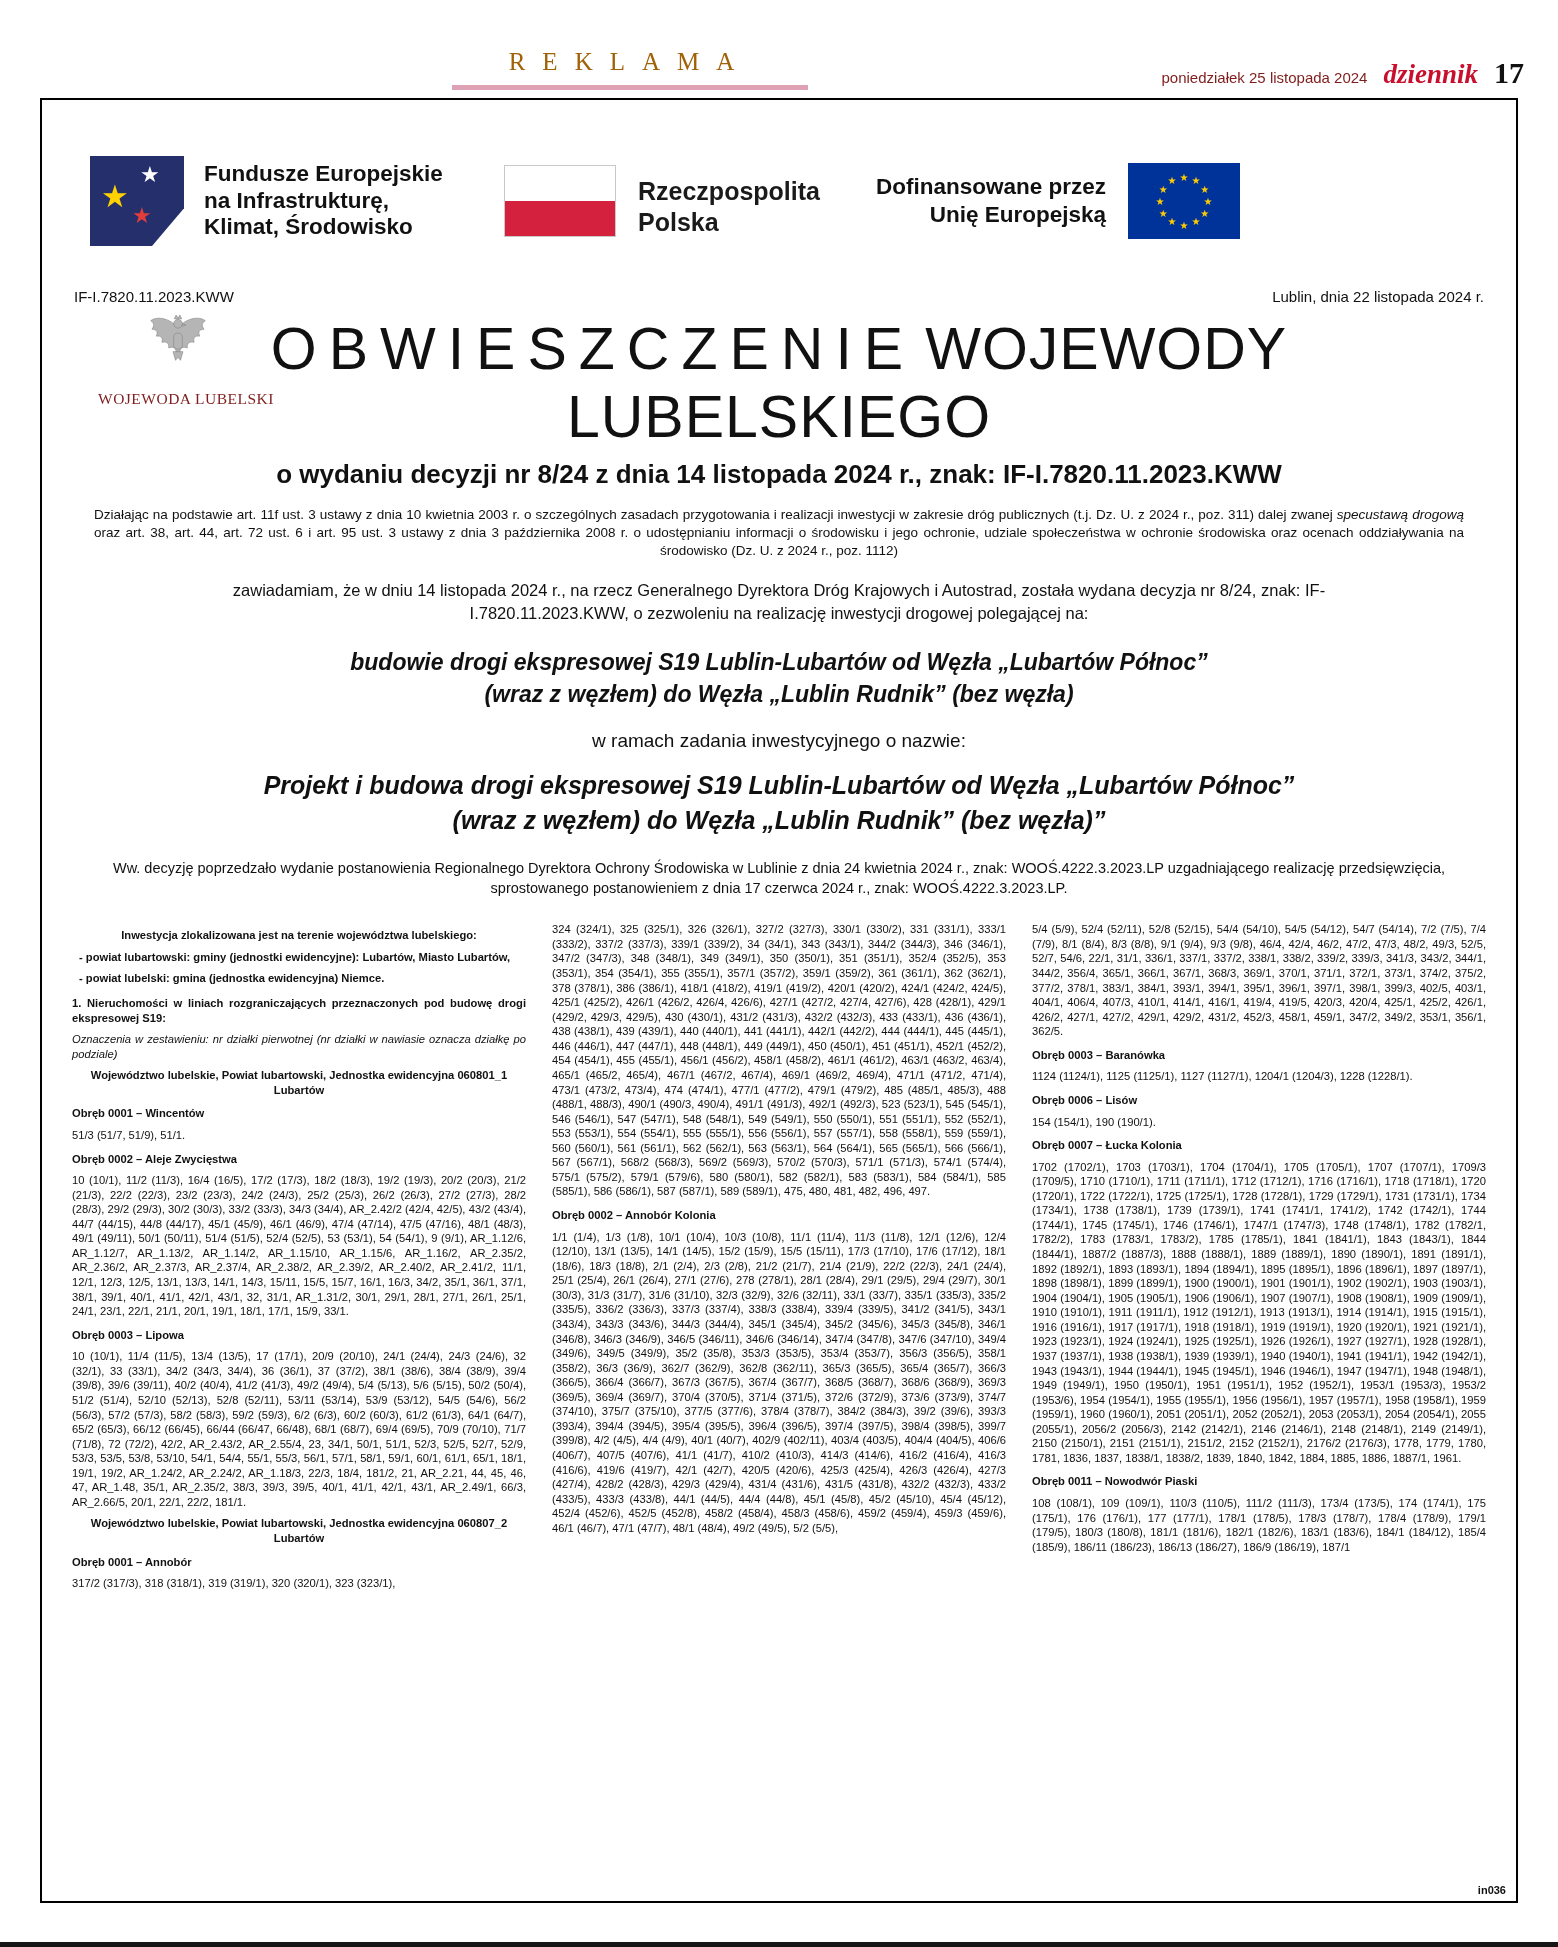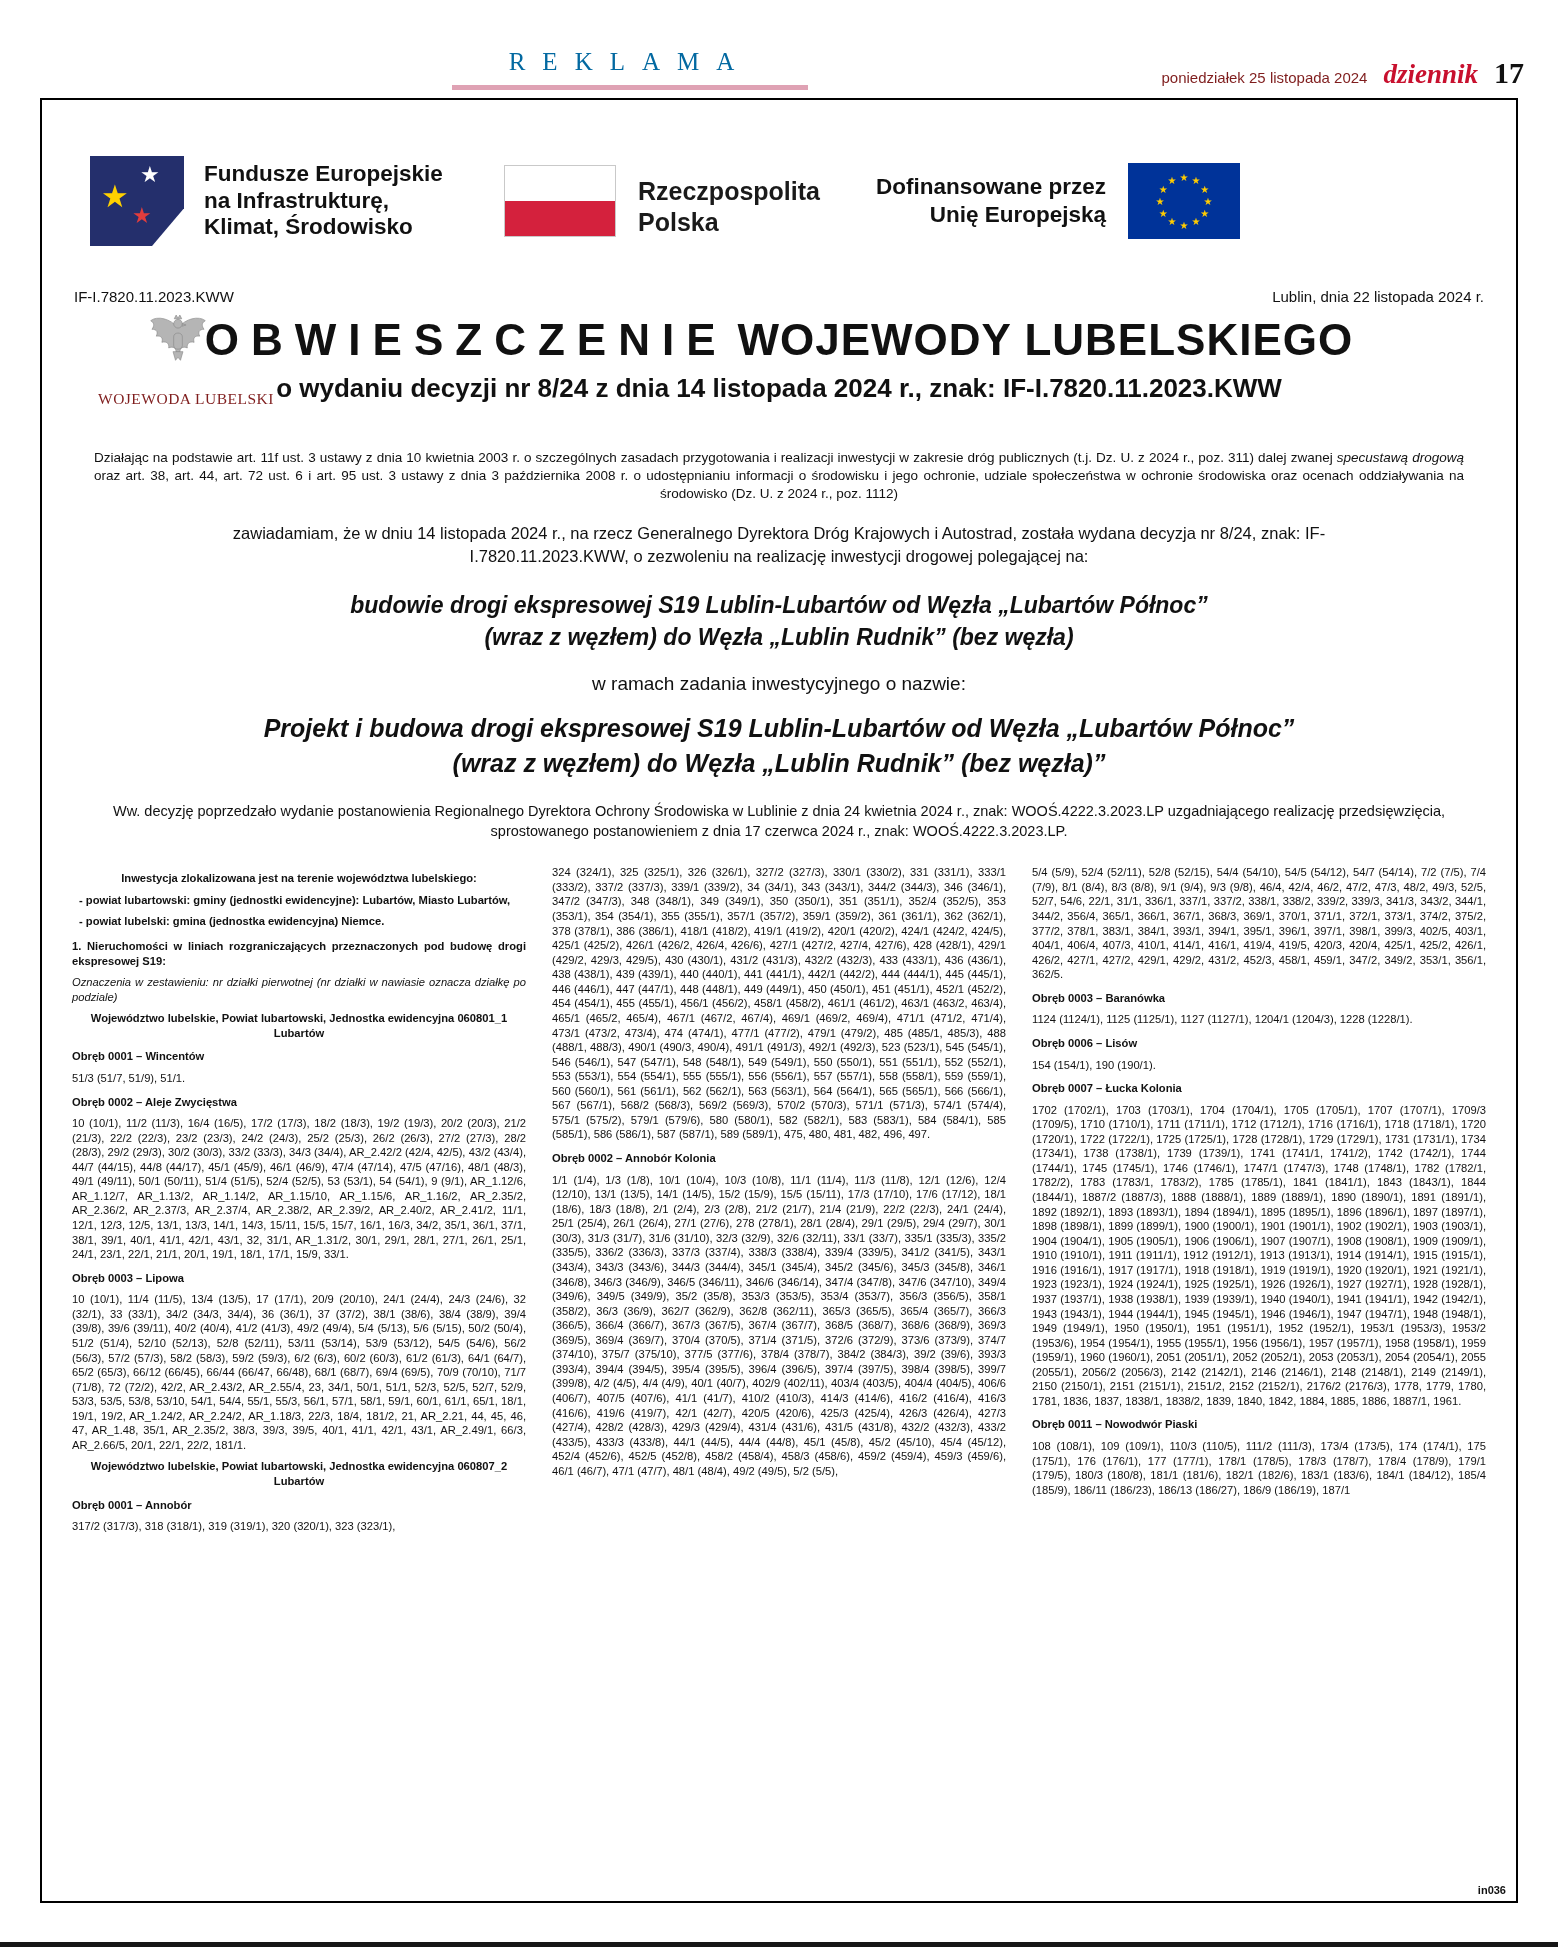--- a/index.html
+++ b/index.html
@@ -5,21 +5,21 @@
   html,body { margin:0; padding:0; background:#f2f2f2; }
   .sheet {
     position:relative; width:1558px; height:1947px; background:#ffffff;
     font-family:"Liberation Sans", sans-serif; color:#111; overflow:hidden;
     margin:0 auto;
   }
   
   .masthead { position:absolute; top:48px; left:0; right:0; height:48px; }
   .reklama {
     position:absolute; left:452px; width:356px; text-align:center;
-    font-family:"Liberation Serif", serif; font-size:25px; color:#0369a1;
+    font-family:"Liberation Serif", serif; font-size:25px; color:#a16207;
     letter-spacing:17px; padding-bottom:9px;
     border-bottom:5px solid var(--accent-pink,#dfa2b4);
   }
   .masthead-right { position:absolute; right:34px; top:8px; display:flex; align-items:baseline; gap:16px; }
   .m-date { font-size:15px; color:#7f1d1d; }
   .brand { font-family:"Liberation Serif", serif; font-weight:bold; font-style:italic;
            font-size:27px; color:var(--brand-red,#c8102e); }
   .pagenum { font-family:"Liberation Serif", serif; font-weight:bold; font-size:30px; color:#111; }
   
   .main-box {
@@ -44,21 +44,21 @@
   .eu-block { display:flex; align-items:center; gap:22px; margin-left:36px; }
   .eu-text { font-weight:bold; font-size:22.5px; line-height:1.25; text-align:right; white-space:pre-line; }
   .eu-flag { width:112px; height:76px; flex:none; }
   
   .ref-row { display:flex; justify-content:space-between; font-size:15px; margin:4px 2px 10px; }
   
   .title-area { position:relative; text-align:center; margin-top:2px; min-height:118px; }
   .emblem { position:absolute; left:26px; top:-8px; width:160px; text-align:center; }
   .authority { font-family:"Liberation Serif", serif; font-size:15.5px; letter-spacing:0.5px;
                margin-top:17px; white-space:nowrap; color:#7f1d1d; }
-  h1 { margin:0; font-size:44px; font-weight:bold; letter-spacing:1px; }
+  h1 { margin:0; font-size:59px; font-weight:normal; letter-spacing:1px; }
   h1 .t1 { letter-spacing:12px; margin-right:10px; }
   h2 { margin:8px 0 0; font-size:26px; font-weight:bold; }
   
   .legal { margin:16px 22px 0; font-size:13.5px; line-height:1.32;
            text-align:justify; text-align-last:center; }
   .legal em { font-style:italic; }
   .notice { margin:20px 95px 0; font-size:16.5px; line-height:1.35; text-align:center; }
   .inv-title { margin:22px 0 0; font-size:23px; font-weight:bold; font-style:italic;
                text-align:center; line-height:1.4; white-space:pre-line; }
   .task-intro { margin:20px 0 0; font-size:19px; text-align:center; }

